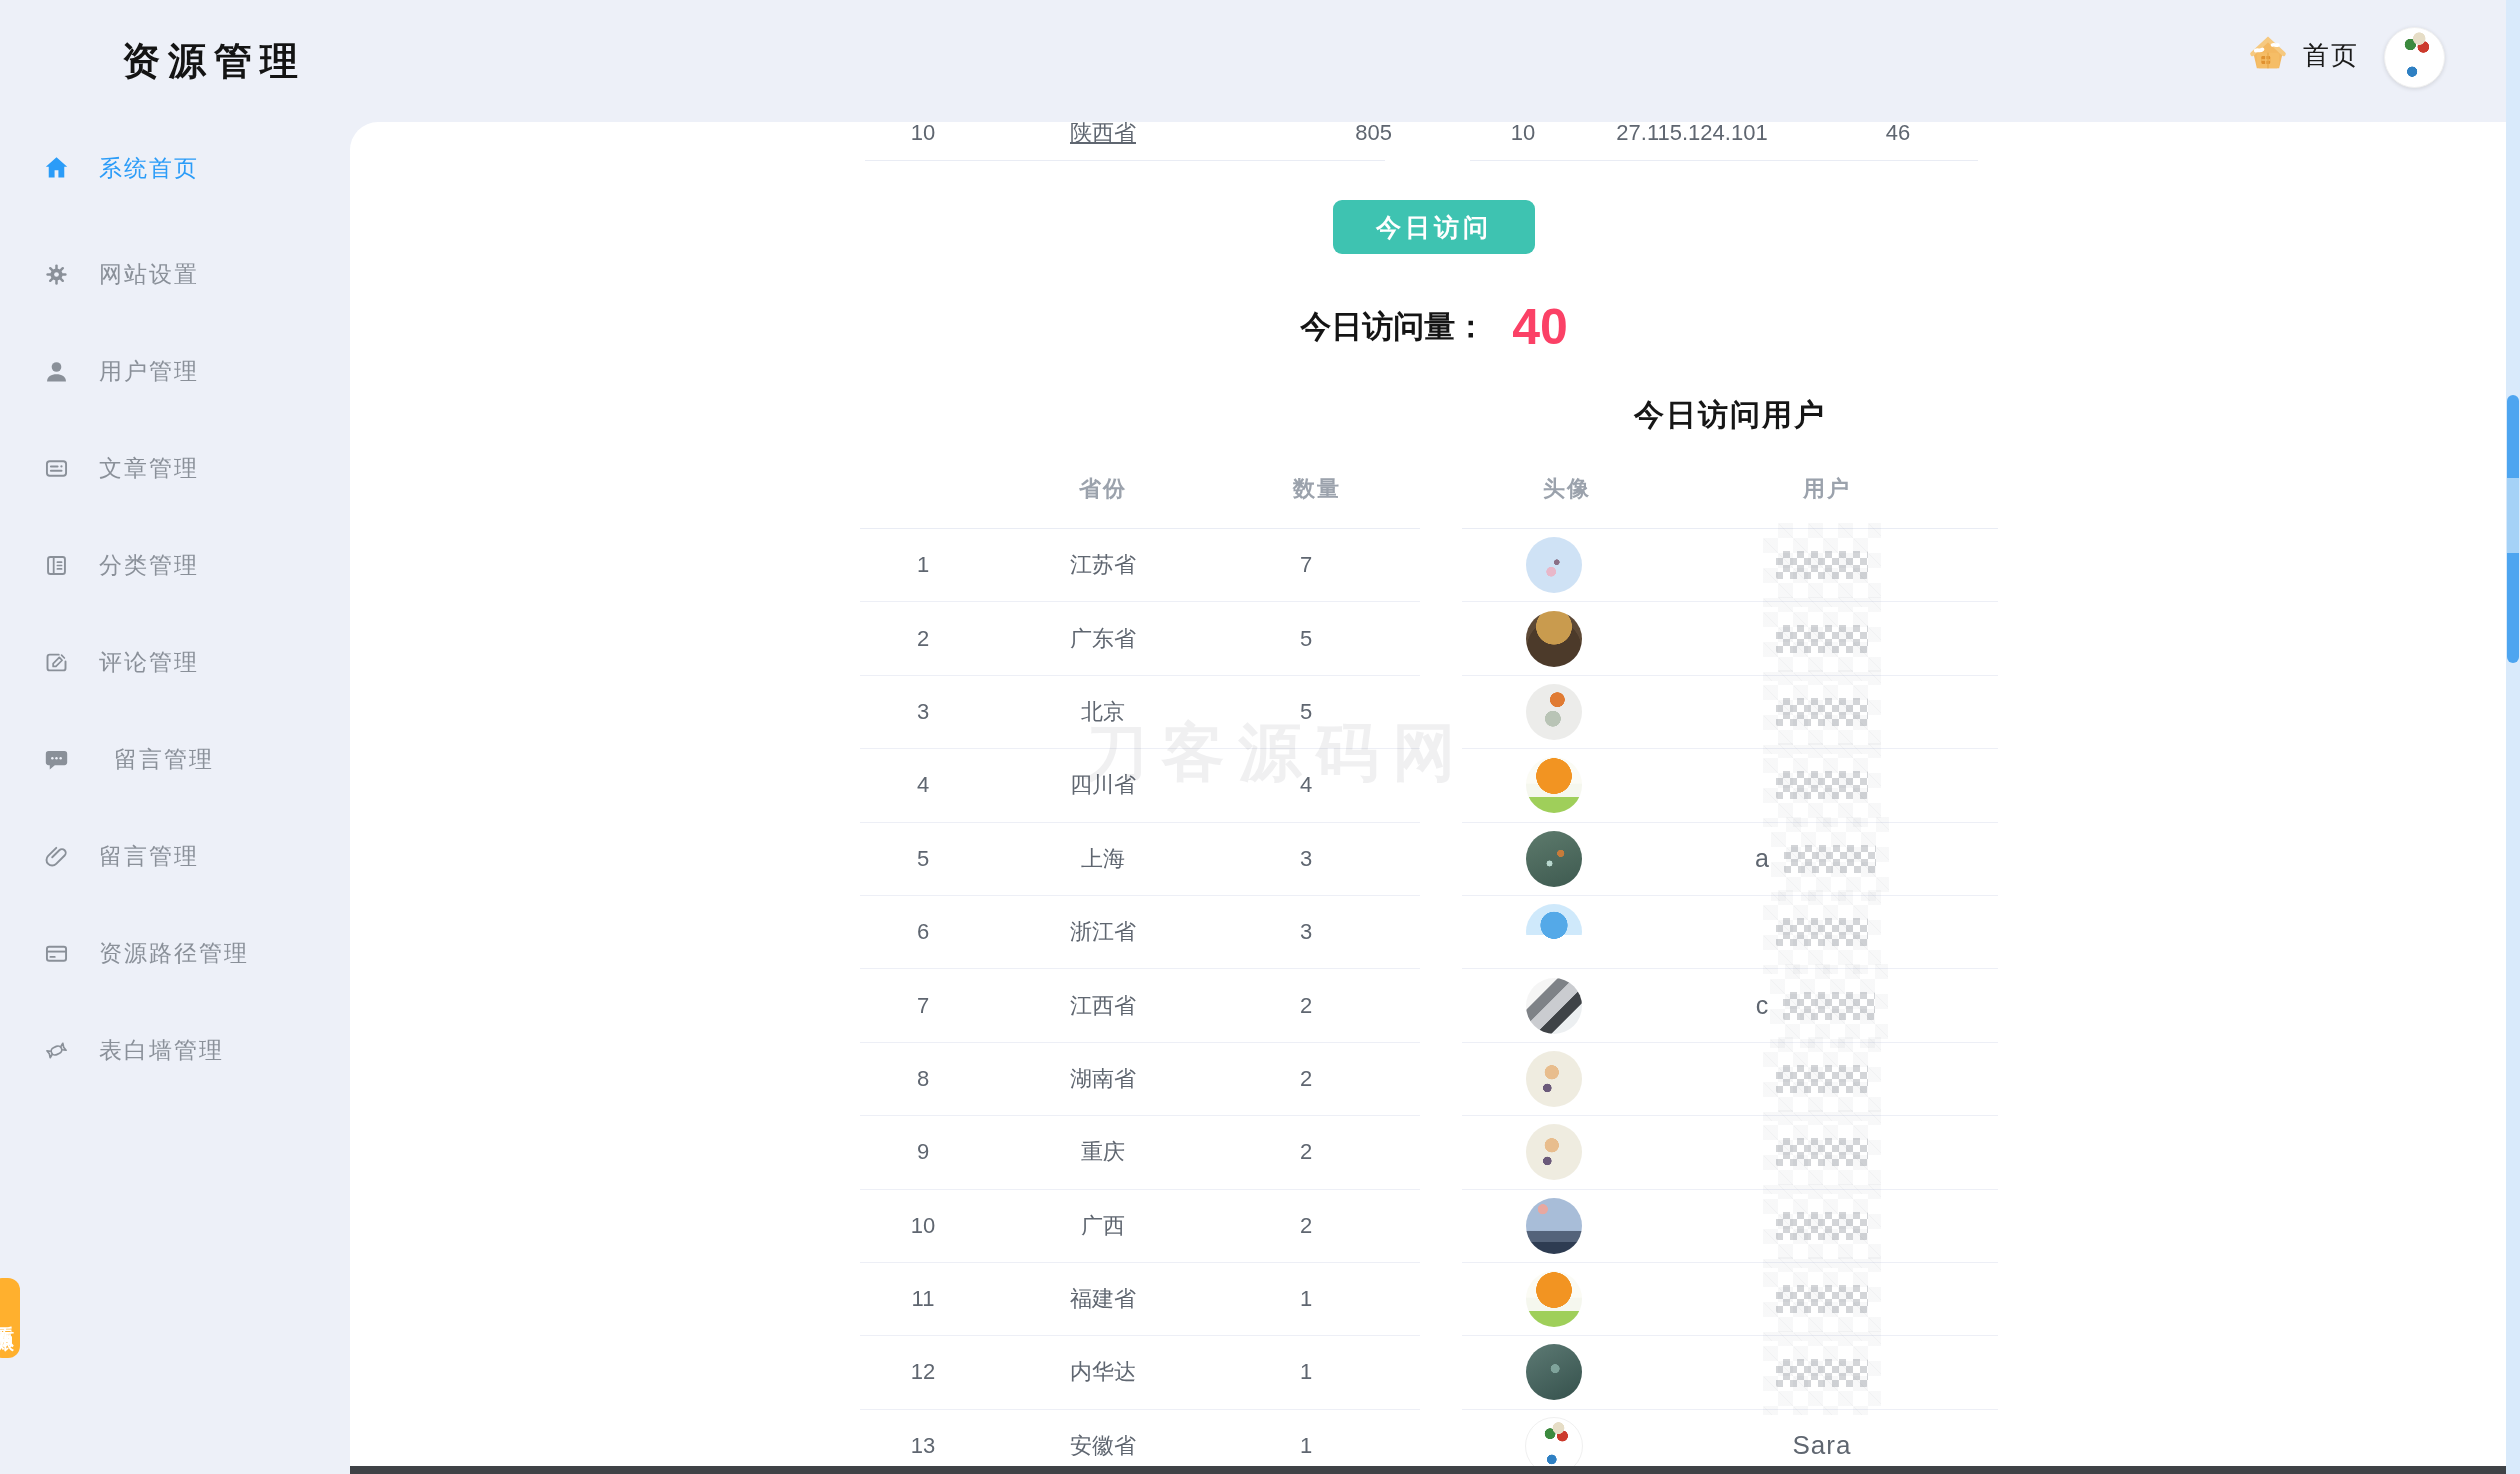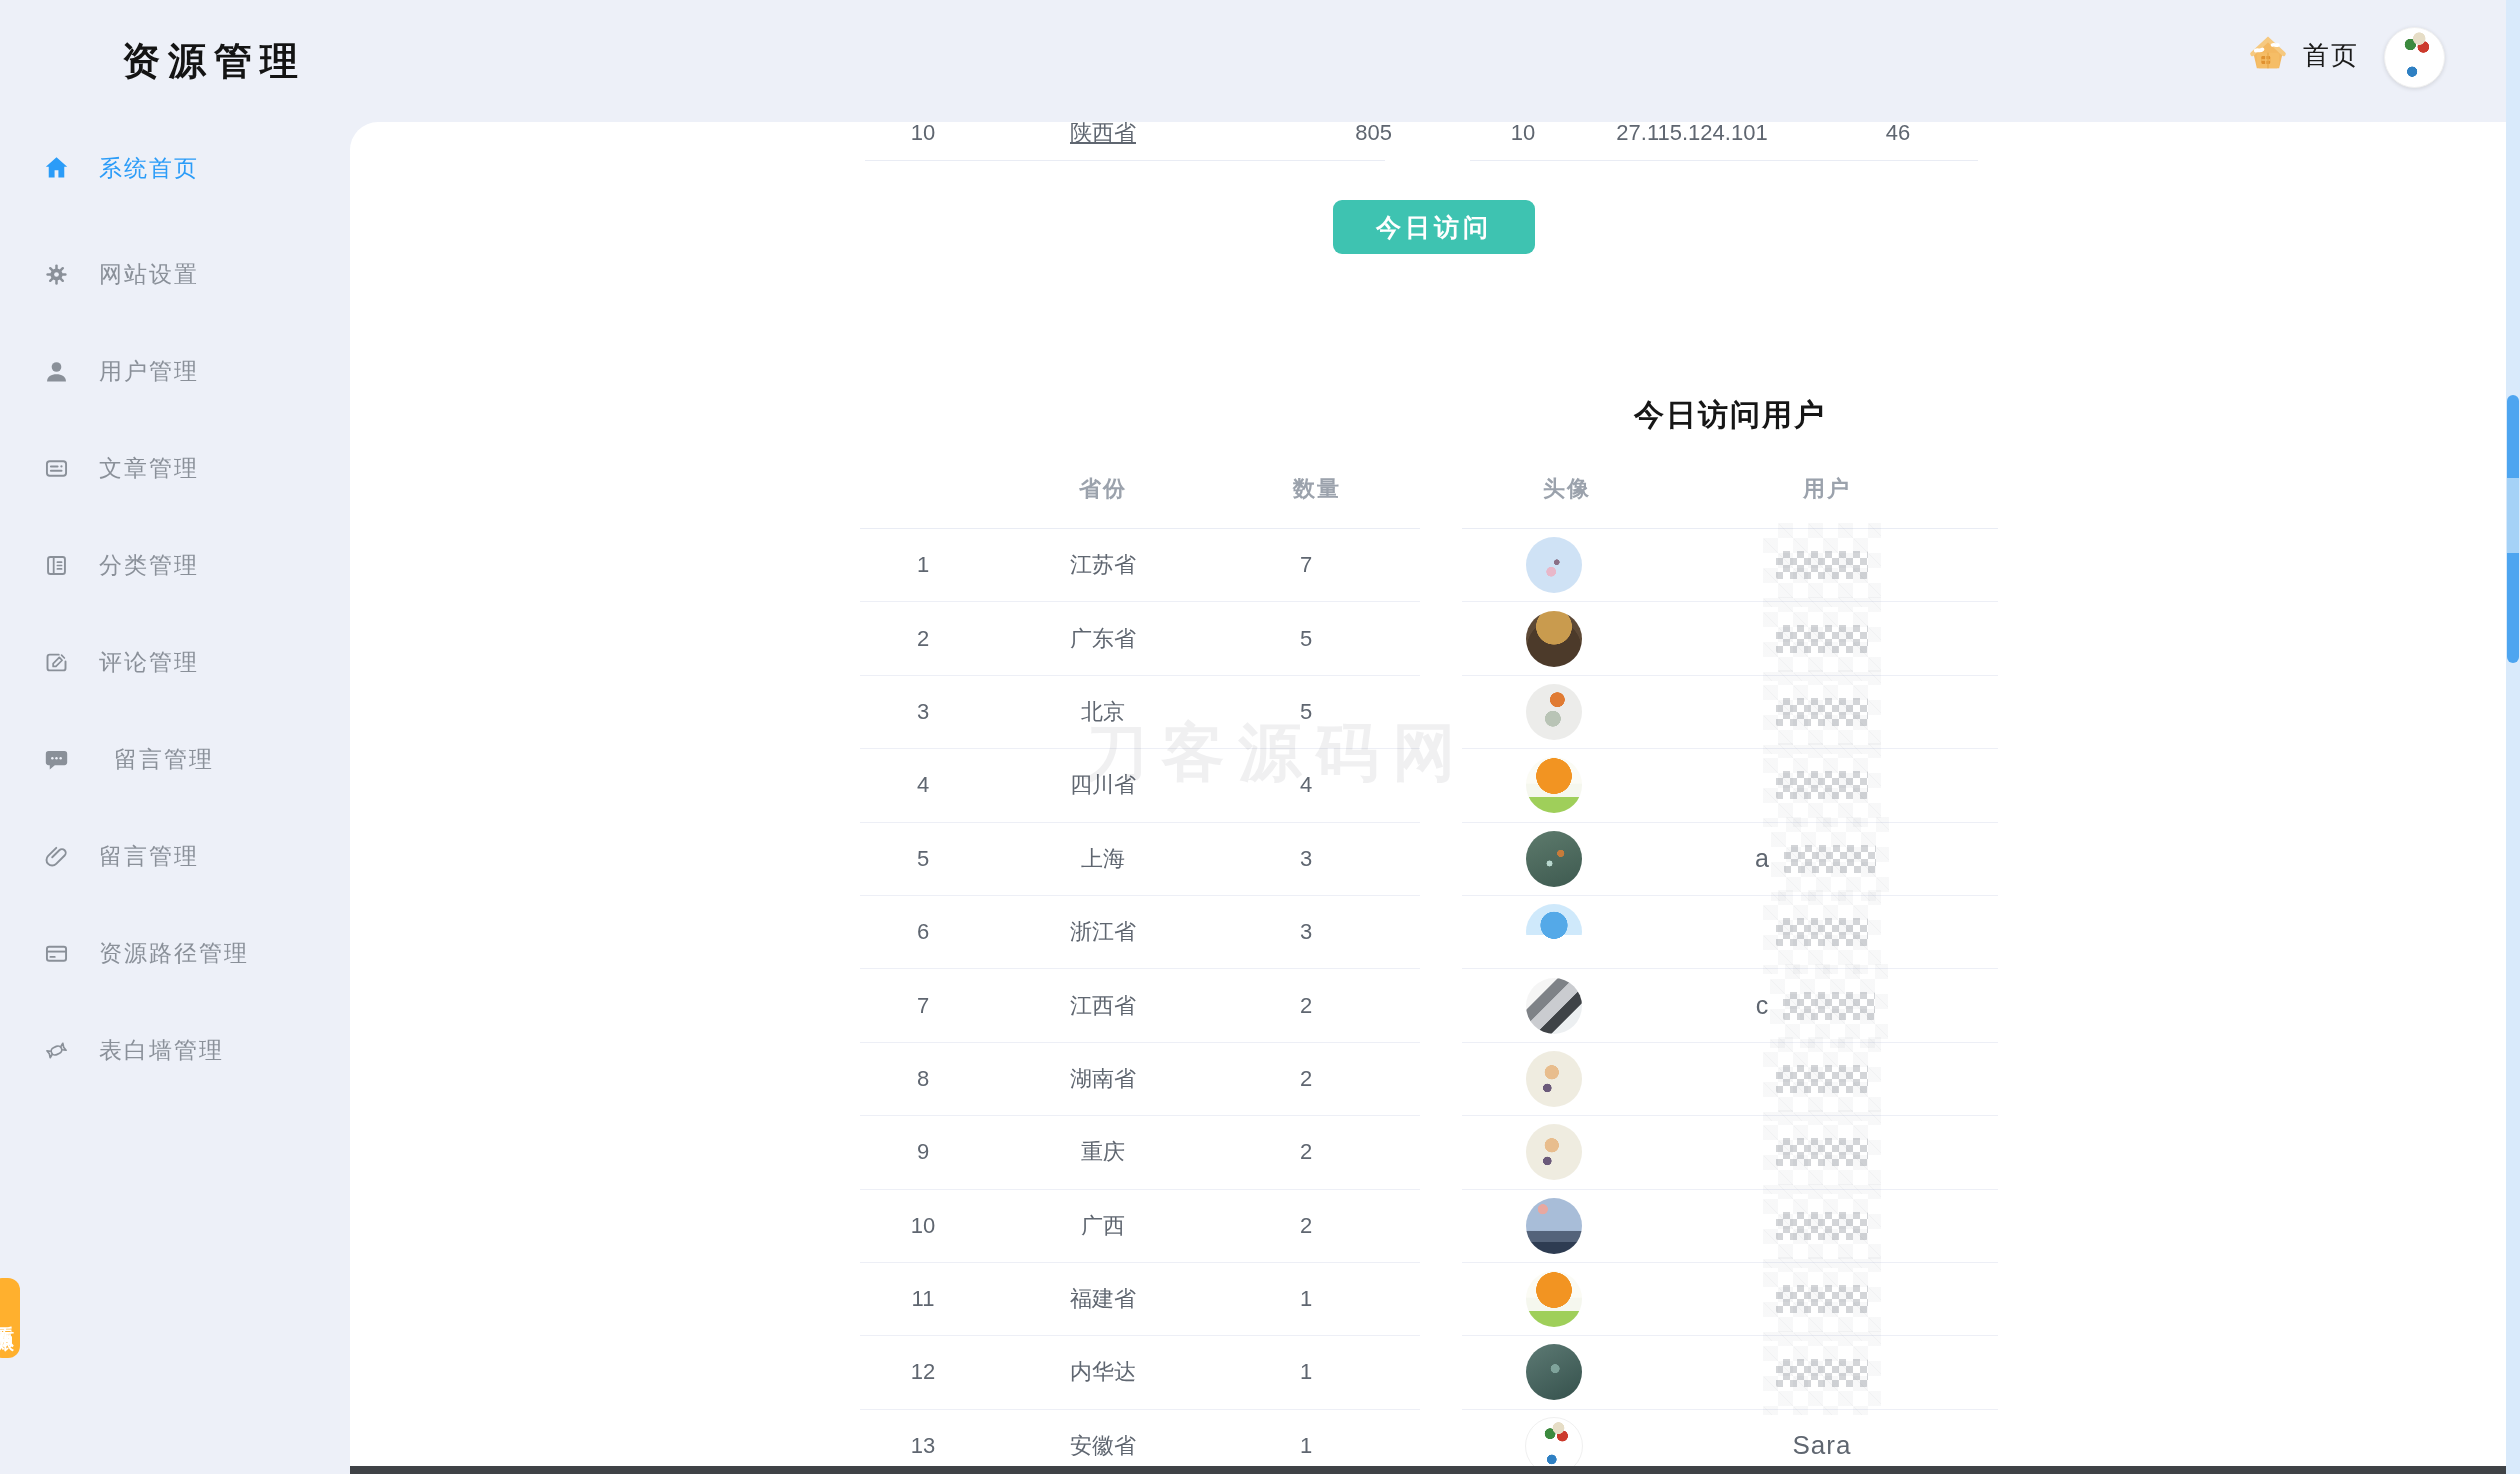--- a/index.html
+++ b/index.html
@@ -218,20 +218,24 @@
     <div class="divider" style="left:515px;top:38px;width:520px;"></div>
 
     <div class="partial-cells" style="left:1120px;width:518px;">
       <span class="pc" style="width:106px;">10</span>
       <span class="pc" style="width:232px;">27.115.124.101</span>
       <span class="pc" style="width:180px;">46</span>
     </div>
     <div class="divider" style="left:1120px;top:38px;width:508px;"></div>
 
     <button class="visit-btn">今日访问</button>
+    <div class="stat-line">
+      <span class="stat-label">今日访问量：</span>
+      <span class="stat-value">40</span>
+    </div>
 
     <div class="sec-title" style="left:1180px;">今日访问用户</div>
 
     <div class="col-hdr" style="left:653px;">省份</div>
     <div class="col-hdr" style="left:867px;">数量</div>
     <div class="col-hdr" style="left:1117px;">头像</div>
     <div class="col-hdr" style="left:1377px;">用户</div>
 
     <div class="rows-box" style="left:510px;width:560px;" id="prov-rows">
         <div class="t-row">

